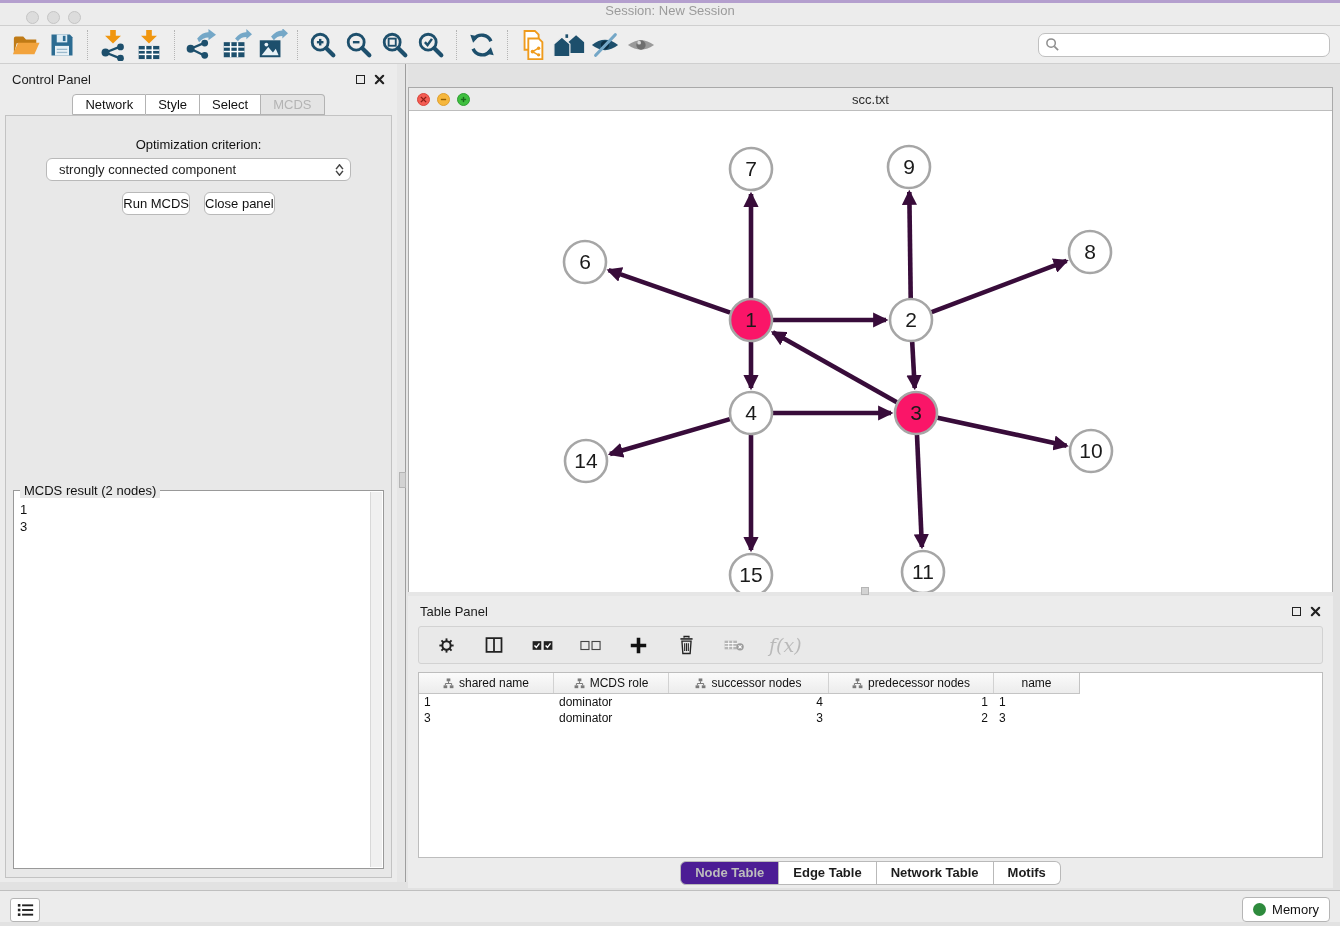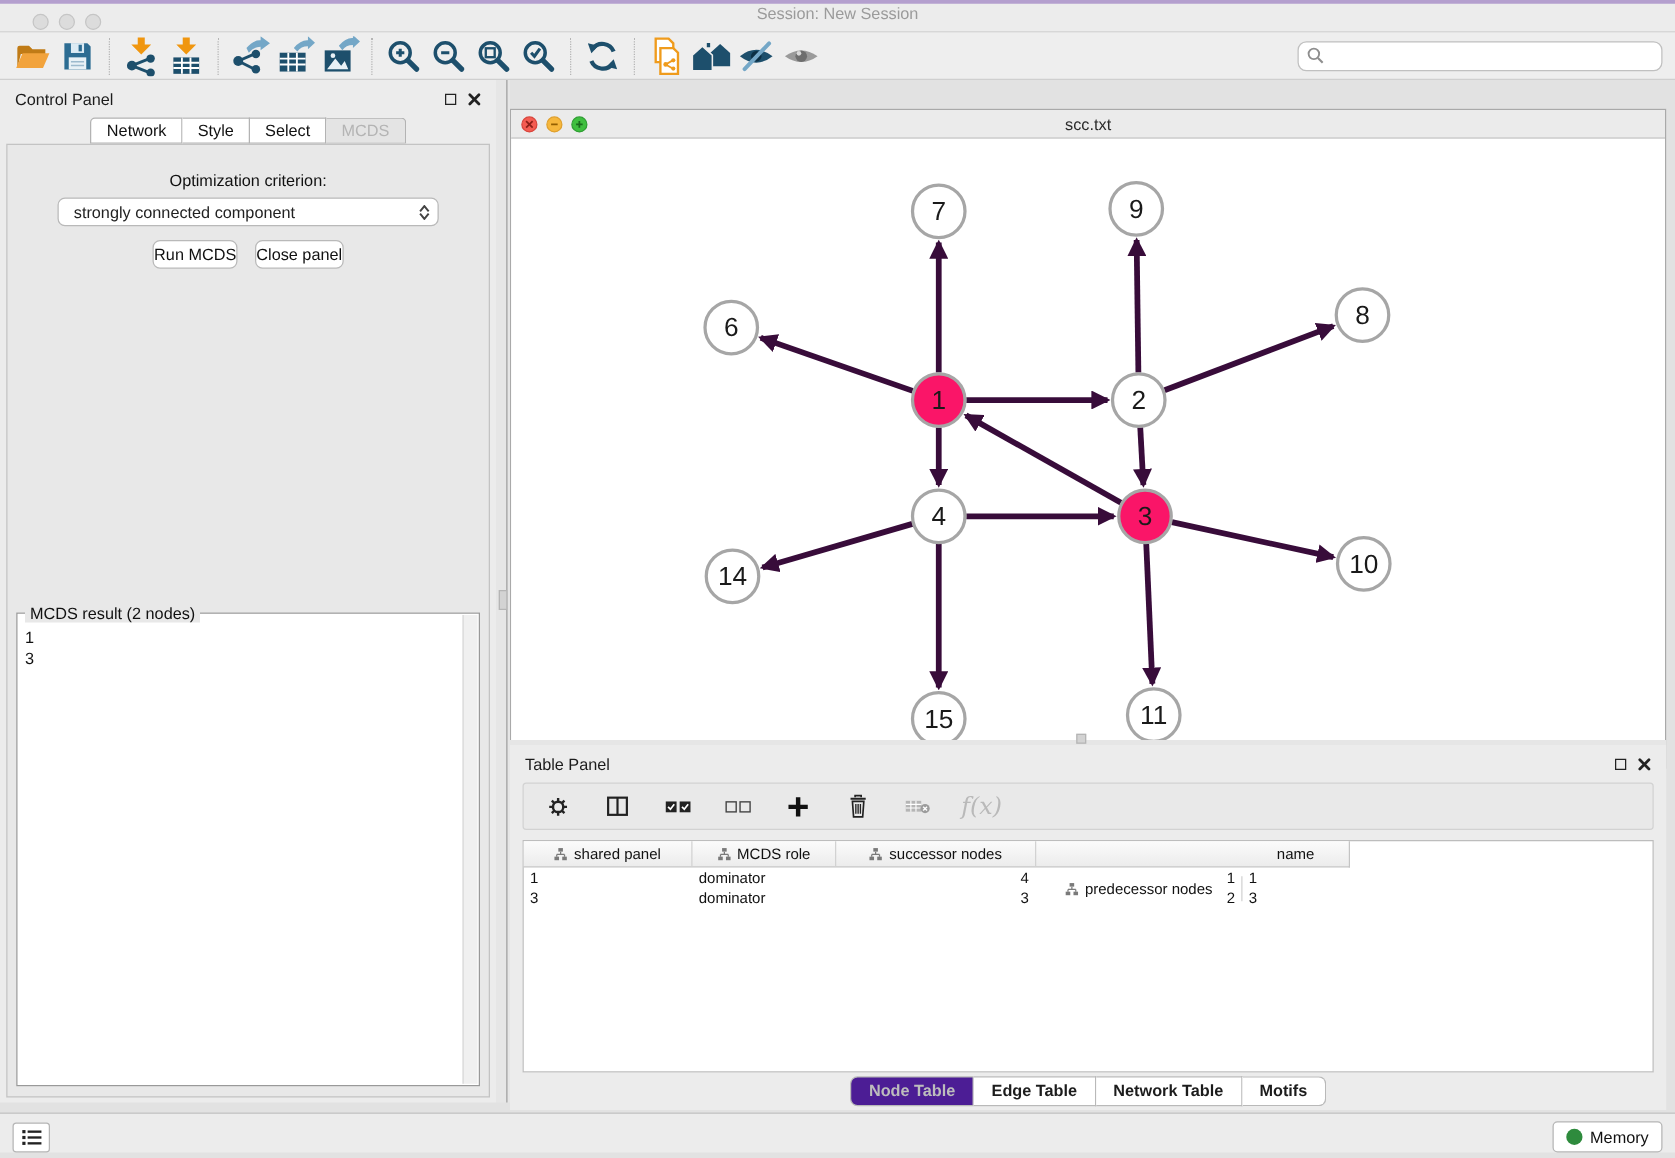--- a/index.html
+++ b/index.html
@@ -516,21 +516,21 @@
           <svg width="11" height="11" viewBox="0 0 12 12">
             <g stroke="#7a7a7a" stroke-width="1.1" fill="none">
               <path d="M6 3.6 V6 M2.6 6 H9.4 M2.6 6 V8 M9.4 6 V8"></path>
             </g>
             <g fill="#7a7a7a">
               <rect x="4" y="0.5" width="4" height="3.1"></rect>
               <rect x="0.6" y="8" width="4" height="3.1"></rect>
               <rect x="7.4" y="8" width="4" height="3.1"></rect>
             </g>
           </svg>
-          <span>shared panel</span>
+          <span>shared name</span>
         </div>
         <div class="tp-hcell" style="width: 115px;">
           <svg width="11" height="11" viewBox="0 0 12 12">
             <g stroke="#7a7a7a" stroke-width="1.1" fill="none">
               <path d="M6 3.6 V6 M2.6 6 H9.4 M2.6 6 V8 M9.4 6 V8"></path>
             </g>
             <g fill="#7a7a7a">
               <rect x="4" y="0.5" width="4" height="3.1"></rect>
               <rect x="0.6" y="8" width="4" height="3.1"></rect>
               <rect x="7.4" y="8" width="4" height="3.1"></rect>
@@ -544,21 +544,21 @@
               <path d="M6 3.6 V6 M2.6 6 H9.4 M2.6 6 V8 M9.4 6 V8"></path>
             </g>
             <g fill="#7a7a7a">
               <rect x="4" y="0.5" width="4" height="3.1"></rect>
               <rect x="0.6" y="8" width="4" height="3.1"></rect>
               <rect x="7.4" y="8" width="4" height="3.1"></rect>
             </g>
           </svg>
           <span>successor nodes</span>
         </div>
-        <div class="tp-hcell" style="width: 165px; margin-top: 28px;">
+        <div class="tp-hcell" style="width: 165px;">
           <svg width="11" height="11" viewBox="0 0 12 12">
             <g stroke="#7a7a7a" stroke-width="1.1" fill="none">
               <path d="M6 3.6 V6 M2.6 6 H9.4 M2.6 6 V8 M9.4 6 V8"></path>
             </g>
             <g fill="#7a7a7a">
               <rect x="4" y="0.5" width="4" height="3.1"></rect>
               <rect x="0.6" y="8" width="4" height="3.1"></rect>
               <rect x="7.4" y="8" width="4" height="3.1"></rect>
             </g>
           </svg>

